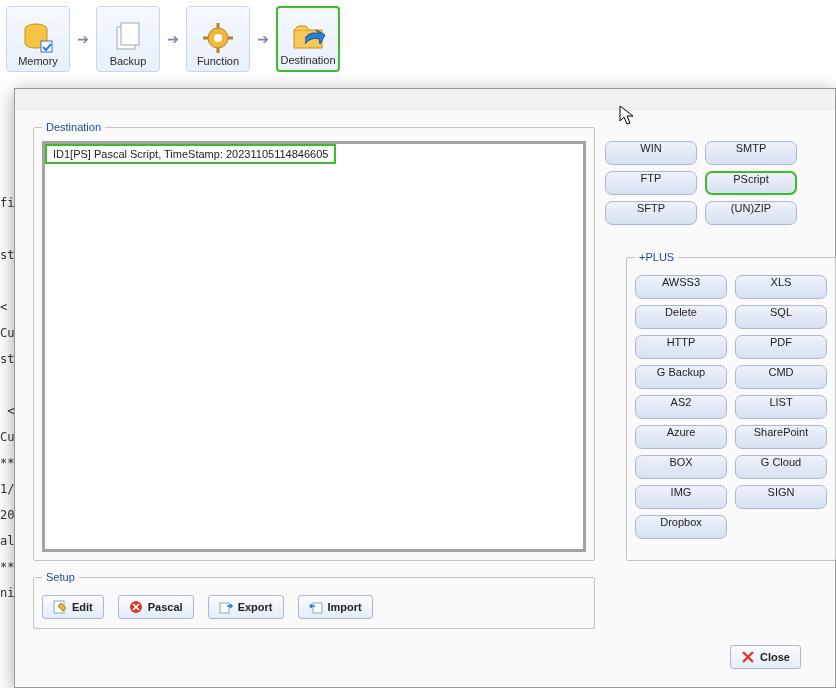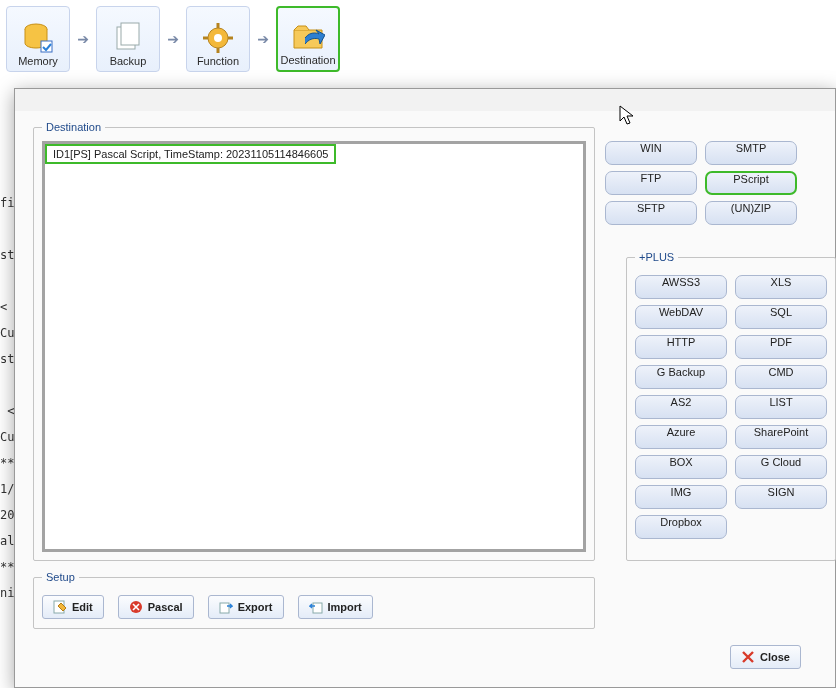--- a/index.html
+++ b/index.html
@@ -198,21 +198,21 @@
     <fieldset class="fs-plus">
       <legend>+PLUS</legend>
       <div class="btn-grid">
         <div class="dbtn">
             <span>AWSS3</span>
           </div>
         <div class="dbtn">
             <span>XLS</span>
           </div>
         <div class="dbtn">
-            <span>WebDAV</span>
+            <span>Delete</span>
           </div>
         <div class="dbtn">
             <span>SQL</span>
           </div>
         <div class="dbtn">
             <span>HTTP</span>
           </div>
         <div class="dbtn">
             <span>PDF</span>
           </div>

